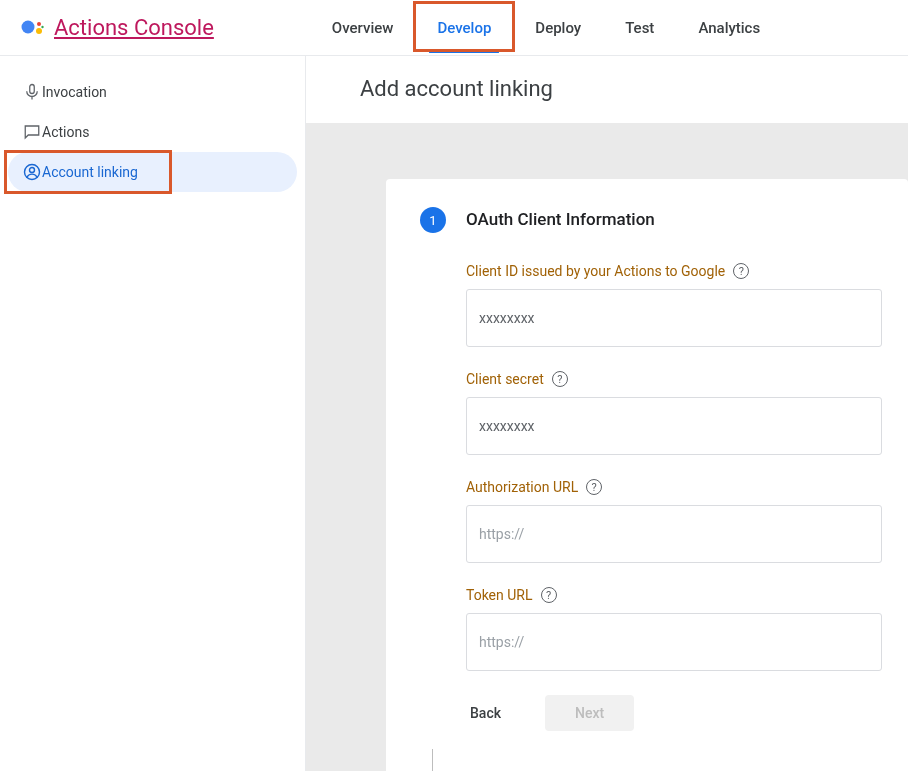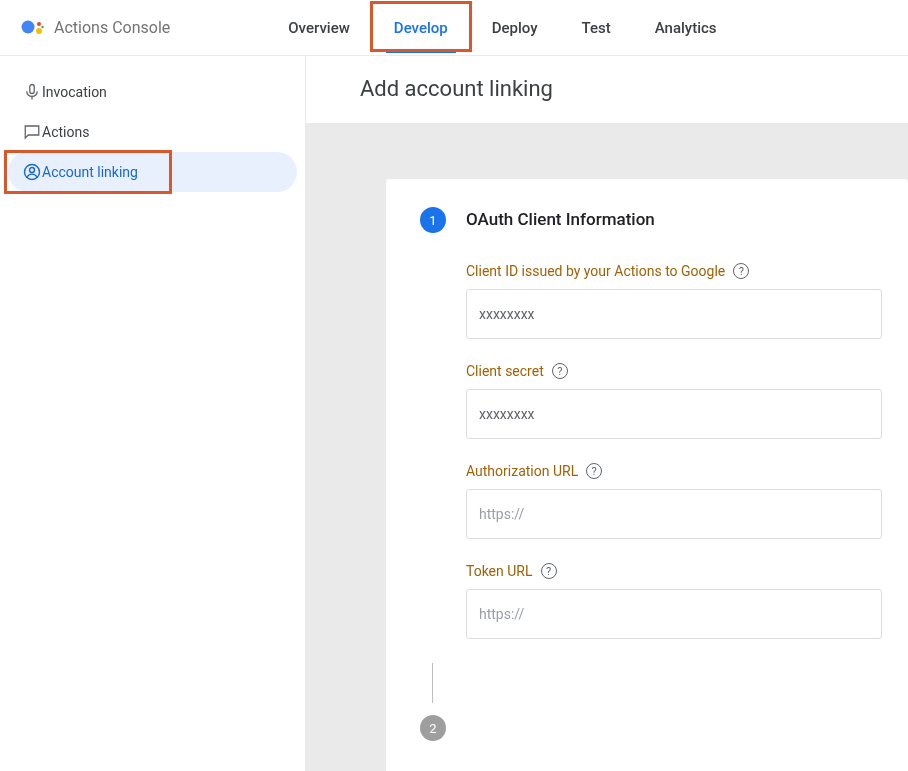--- a/index.html
+++ b/index.html
@@ -1,21 +1,21 @@
 <!DOCTYPE html>
 <html><head>
   <meta charset="utf-8">
   <style>
     * { margin:0; padding:0; box-sizing:border-box; font-family:'Google Sans',Roboto,Arial,sans-serif; }
     body { width:908px; height:771px; background:#fff; overflow:hidden; }
     .topbar { height:56px; display:flex; align-items:center; border-bottom:1px solid #e8eaed; padding:0 20px; }
     .logo { display:flex; align-items:center; gap:10px; }
     .logo-icon { width:24px; height:24px; position:relative; }
     .logo-icon svg { width:24px; height:24px; }
-    .app-title { font-size:16px; color:#737373; font-weight:400; }
+    .app-title { font-size:22px; color:#be185d; font-weight:400;text-decoration:underline; }
     .nav { display:flex; gap:8px; margin-left:100px; }
     .nav-item { padding:14px 18px; font-size:15px; color:#3c4043; cursor:pointer; position:relative; font-weight:500; }
     .nav-item.active { color:#1a73e8; }
     .nav-item.active::after { content:''; position:absolute; bottom:-2px; left:10px; right:10px; height:3px; background:#1a73e8; border-radius:3px 3px 0 0; }
     .nav-wrap { position:relative; display:inline-block; }
     .hl { position:absolute; border:3px solid #d9582b; pointer-events:none; }
     .main { display:flex; height:calc(100% - 56px); }
     .sidebar { width:306px; border-right:1px solid #e8eaed; padding-top:16px; }
     .side-item { display:flex; align-items:center; height:40px; padding:0 22px; font-size:14px; color:#3c4043; cursor:pointer; position:relative; }
     .side-wrap { position:relative; }
@@ -32,21 +32,21 @@
     .step-num { width:26px; height:26px; border-radius:50%; display:flex; align-items:center; justify-content:center; font-size:13px; color:#fff; flex-shrink:0; }
     .step-num.on { background:#1a73e8; }
     .step-num.off { background:#9e9e9e; }
     .step-title { font-size:17px; color:#202124; font-weight:500; margin-top:2px; }
     .step-title.muted { color:#6b6b6b; font-weight:400; }
     .form-area { margin-left:80px; margin-right:26px; margin-top:30px; }
     .form-group { margin-bottom:24px; }
     .field-label-row { display:flex; align-items:center; gap:8px; margin-bottom:10px; }
     .field-label { font-size:14px; color:#a16207; }
     .help-icon { width:16px; height:16px; border:1.2px solid #5f6368; border-radius:50%; display:flex; align-items:center; justify-content:center; font-size:11px; color:#5f6368; cursor:pointer; }
-    .text-input { width:100%; height:50px; border:1px solid #dadce0; border-radius:3px; padding:0 12px; font-size:14px; color:#5f6368; font-family:inherit; }
+    .text-input { width:100%; height:58px; border:1px solid #dadce0; border-radius:3px; padding:0 12px; font-size:14px; color:#5f6368; font-family:inherit; }
     .text-input::placeholder { color:#9aa0a6; }
     .btn-row { display:flex; align-items:center; gap:40px; margin-top:6px; }
     .btn-back { font-size:14px; color:#3c4043; font-weight:500; cursor:pointer; padding:4px; }
     .btn-next { background:#f1f1f1; color:#bdbdbd; padding:10px 30px; border-radius:4px; font-size:14px; font-weight:500; }
     .vline { width:1px; background:#bdbdbd; height:40px; margin-left:46px; margin-top:18px; margin-bottom:12px; }
     .step2 { display:flex; align-items:center; gap:20px; padding:0 34px; }
   </style>
 </head>
 <body>
 
@@ -140,20 +140,24 @@
             </div>
             <input class="text-input" placeholder="https://" style="">
           </div>
           <div class="form-group">
             <div class="field-label-row">
               <span class="field-label">Token URL</span>
               <span class="help-icon">?</span>
             </div>
             <input class="text-input" placeholder="https://" style="">
           </div>
+          <div class="btn-row">
+            <span class="btn-back">Back</span>
+            <span class="btn-next">Next</span>
+          </div>
         </div>
 
         <div class="vline"></div>
 
         <div class="step2">
           <div class="step-num off">2</div>
         </div>
       </div>
     </div>
   </div>

